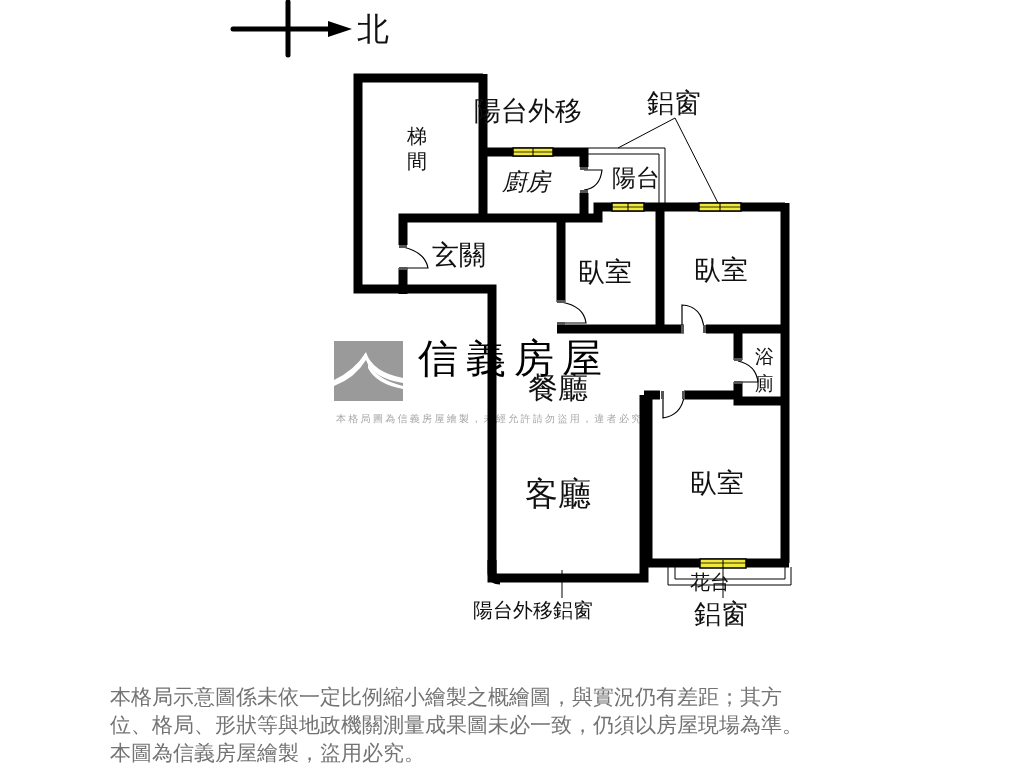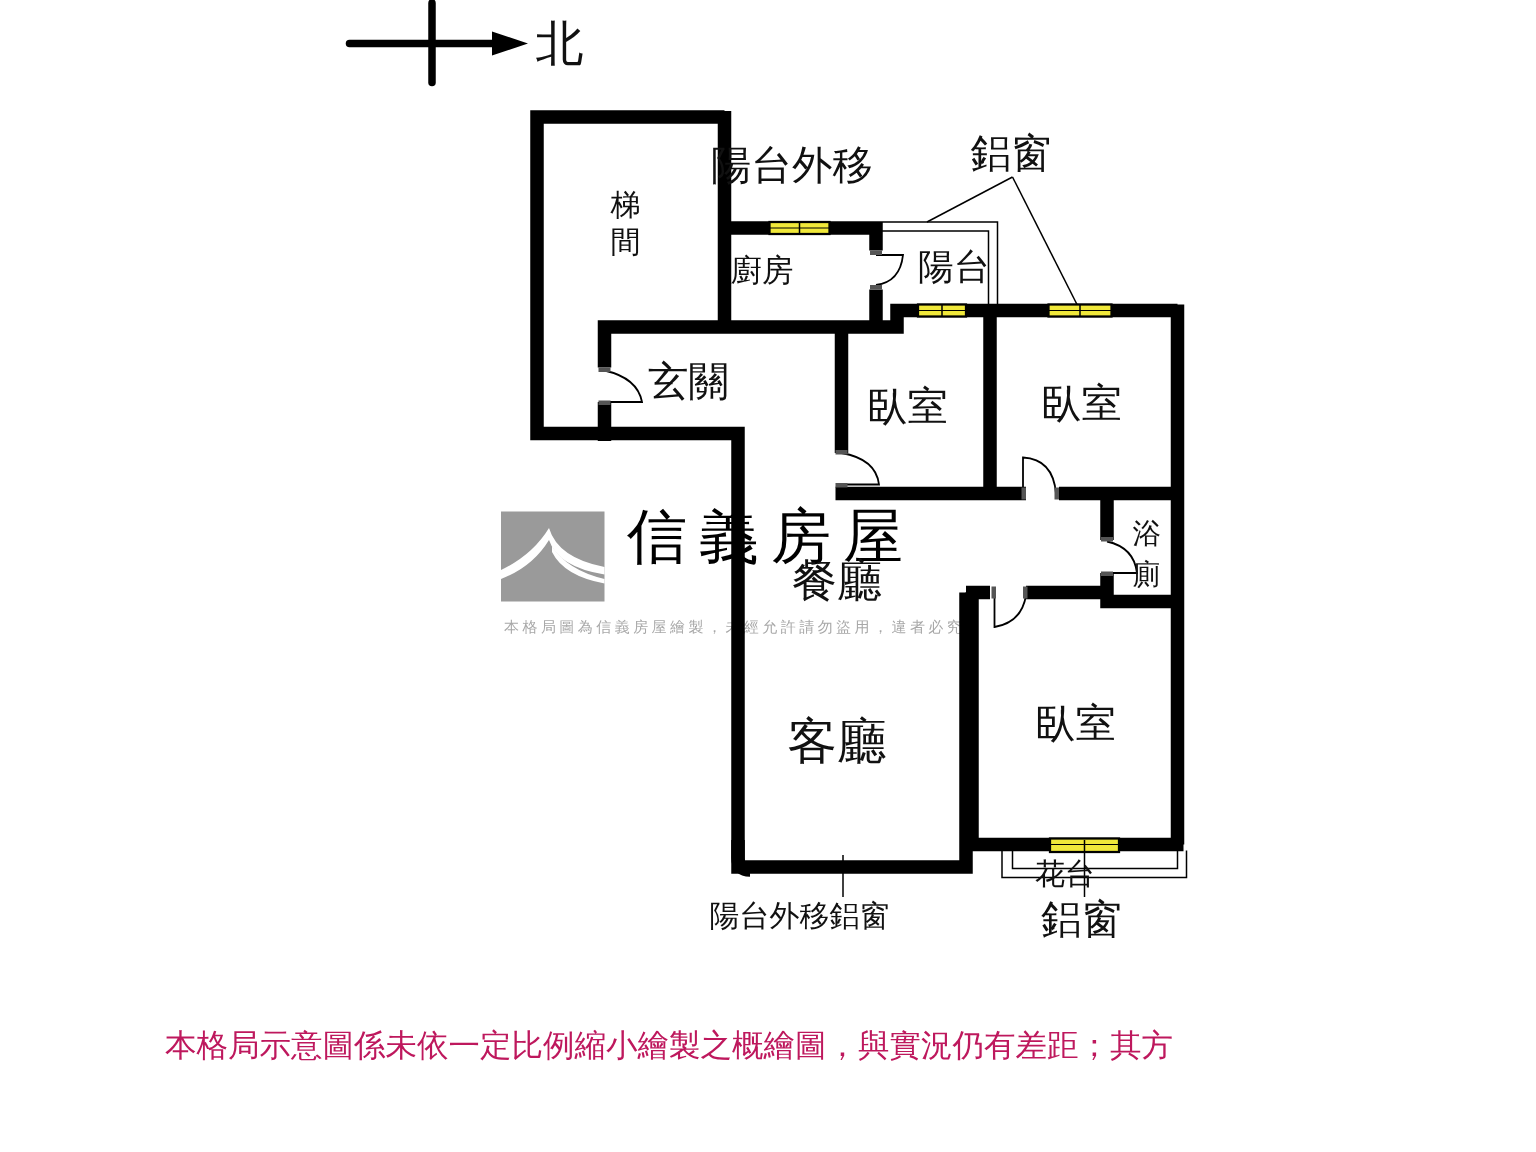--- a/index.html
+++ b/index.html
@@ -1,21 +1,21 @@
 <!DOCTYPE html>
 <html><head>
 <meta charset="utf-8">
 <style>
   html, body { margin: 0; padding: 0; background: #ffffff; }
   body { width: 1024px; height: 768px; position: relative; overflow: hidden;
          font-family: "DejaVu Sans", "Liberation Sans", sans-serif; }
   .plan { position: absolute; left: 0; top: 0; }
   .lbl { position: absolute; color: #111; white-space: nowrap; line-height: 1; }
   .disclaimer { position: absolute; left: 110px; top: 683px; width: 820px;
-                font-size: 21px; line-height: 28px; color: #be185d; }
+                font-size: 21px; line-height: 28px; color: #737373; }
   .disclaimer div { white-space: nowrap; }
   .wm-text { position: absolute; color: #000000; font-size: 40px; letter-spacing: 8px; line-height: 1; }
   .wm-sub { position: absolute; color: #a8a8a8; font-size: 10px; letter-spacing: 2.3px; line-height: 1; }
 </style>
 </head>
 <body>
 
 <svg class="plan" width="1024" height="768">
   <g>
     <rect x="334" y="341" width="69" height="60" fill="#9a9a9a"></rect>
@@ -136,34 +136,36 @@
 </svg>
 
 <div class="lbl" style="left:357px; top:13px; font-size:32px; font-family:'DejaVu Serif', serif;">北</div>
 
 <div class="lbl" style="left:407px; top:126px; font-size:20px;">梯</div>
 <div class="lbl" style="left:407px; top:151px; font-size:20px;">間</div>
 
 <div class="lbl" style="left:474px; top:97px; font-size:27px;">陽台外移</div>
 <div class="lbl" style="left:647px; top:89px; font-size:27px;">鋁窗</div>
 
-<div class="lbl" style="left:487px; top:170px; font-size:21px;">廚房</div>
+<div class="lbl" style="left:502px; top:170px; font-size:24px;font-style:italic;">廚房</div>
 <div class="lbl" style="left:612px; top:166px; font-size:24px;">陽台</div>
 
 <div class="lbl" style="left:432px; top:244px; font-size:27px;font-family:Liberation Mono, monospace;">玄關</div>
 <div class="lbl" style="left:578px; top:258px; font-size:27px;">臥室</div>
 <div class="lbl" style="left:694px; top:256px; font-size:27px;">臥室</div>
 
 <div class="lbl" style="left:755px; top:347px; font-size:19px;">浴</div>
 <div class="lbl" style="left:755px; top:374px; font-size:19px;">廁</div>
 
 <div class="lbl" style="left:528px; top:373px; font-size:30px;">餐廳</div>
 <div class="lbl" style="left:525px; top:477px; font-size:33px;">客廳</div>
 <div class="lbl" style="left:690px; top:469px; font-size:27px;">臥室</div>
 
 <div class="lbl" style="left:690px; top:572px; font-size:20px;">花台</div>
 
 <div class="lbl" style="left:473px; top:600px; font-size:20px;">陽台外移鋁窗</div>
 <div class="lbl" style="left:694px; top:600px; font-size:27px;">鋁窗</div>
 
 <div class="disclaimer">
   <div>本格局示意圖係未依一定比例縮小繪製之概繪圖，與實況仍有差距；其方</div>
+  <div>位、格局、形狀等與地政機關測量成果圖未必一致，仍須以房屋現場為準。</div>
+  <div>本圖為信義房屋繪製，盜用必究。</div>
 </div>
 
 </body></html>

